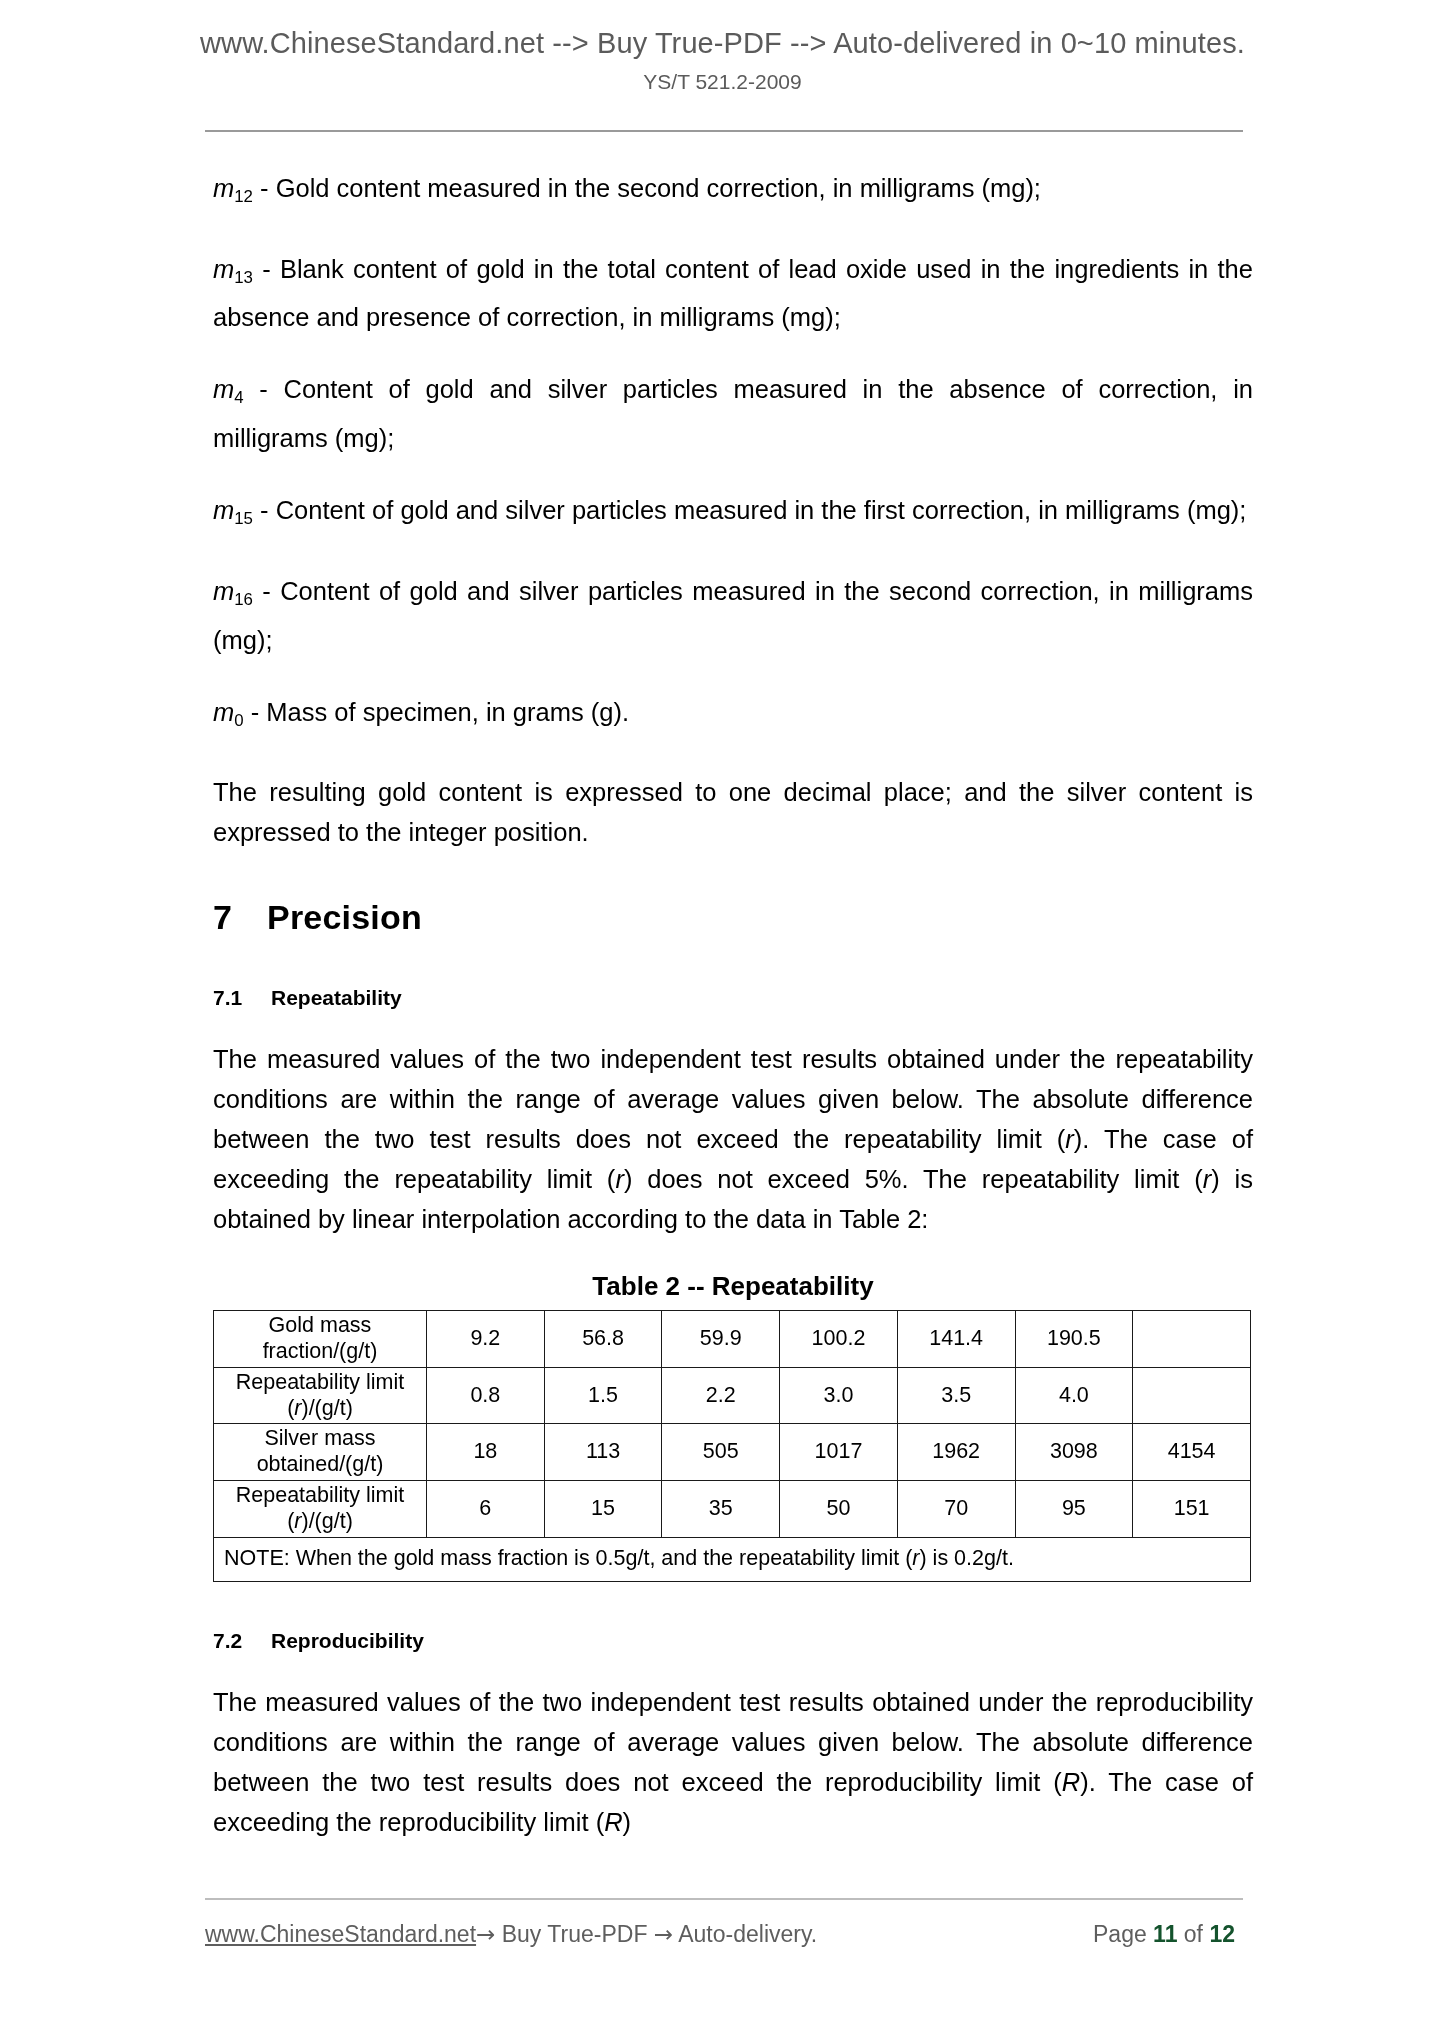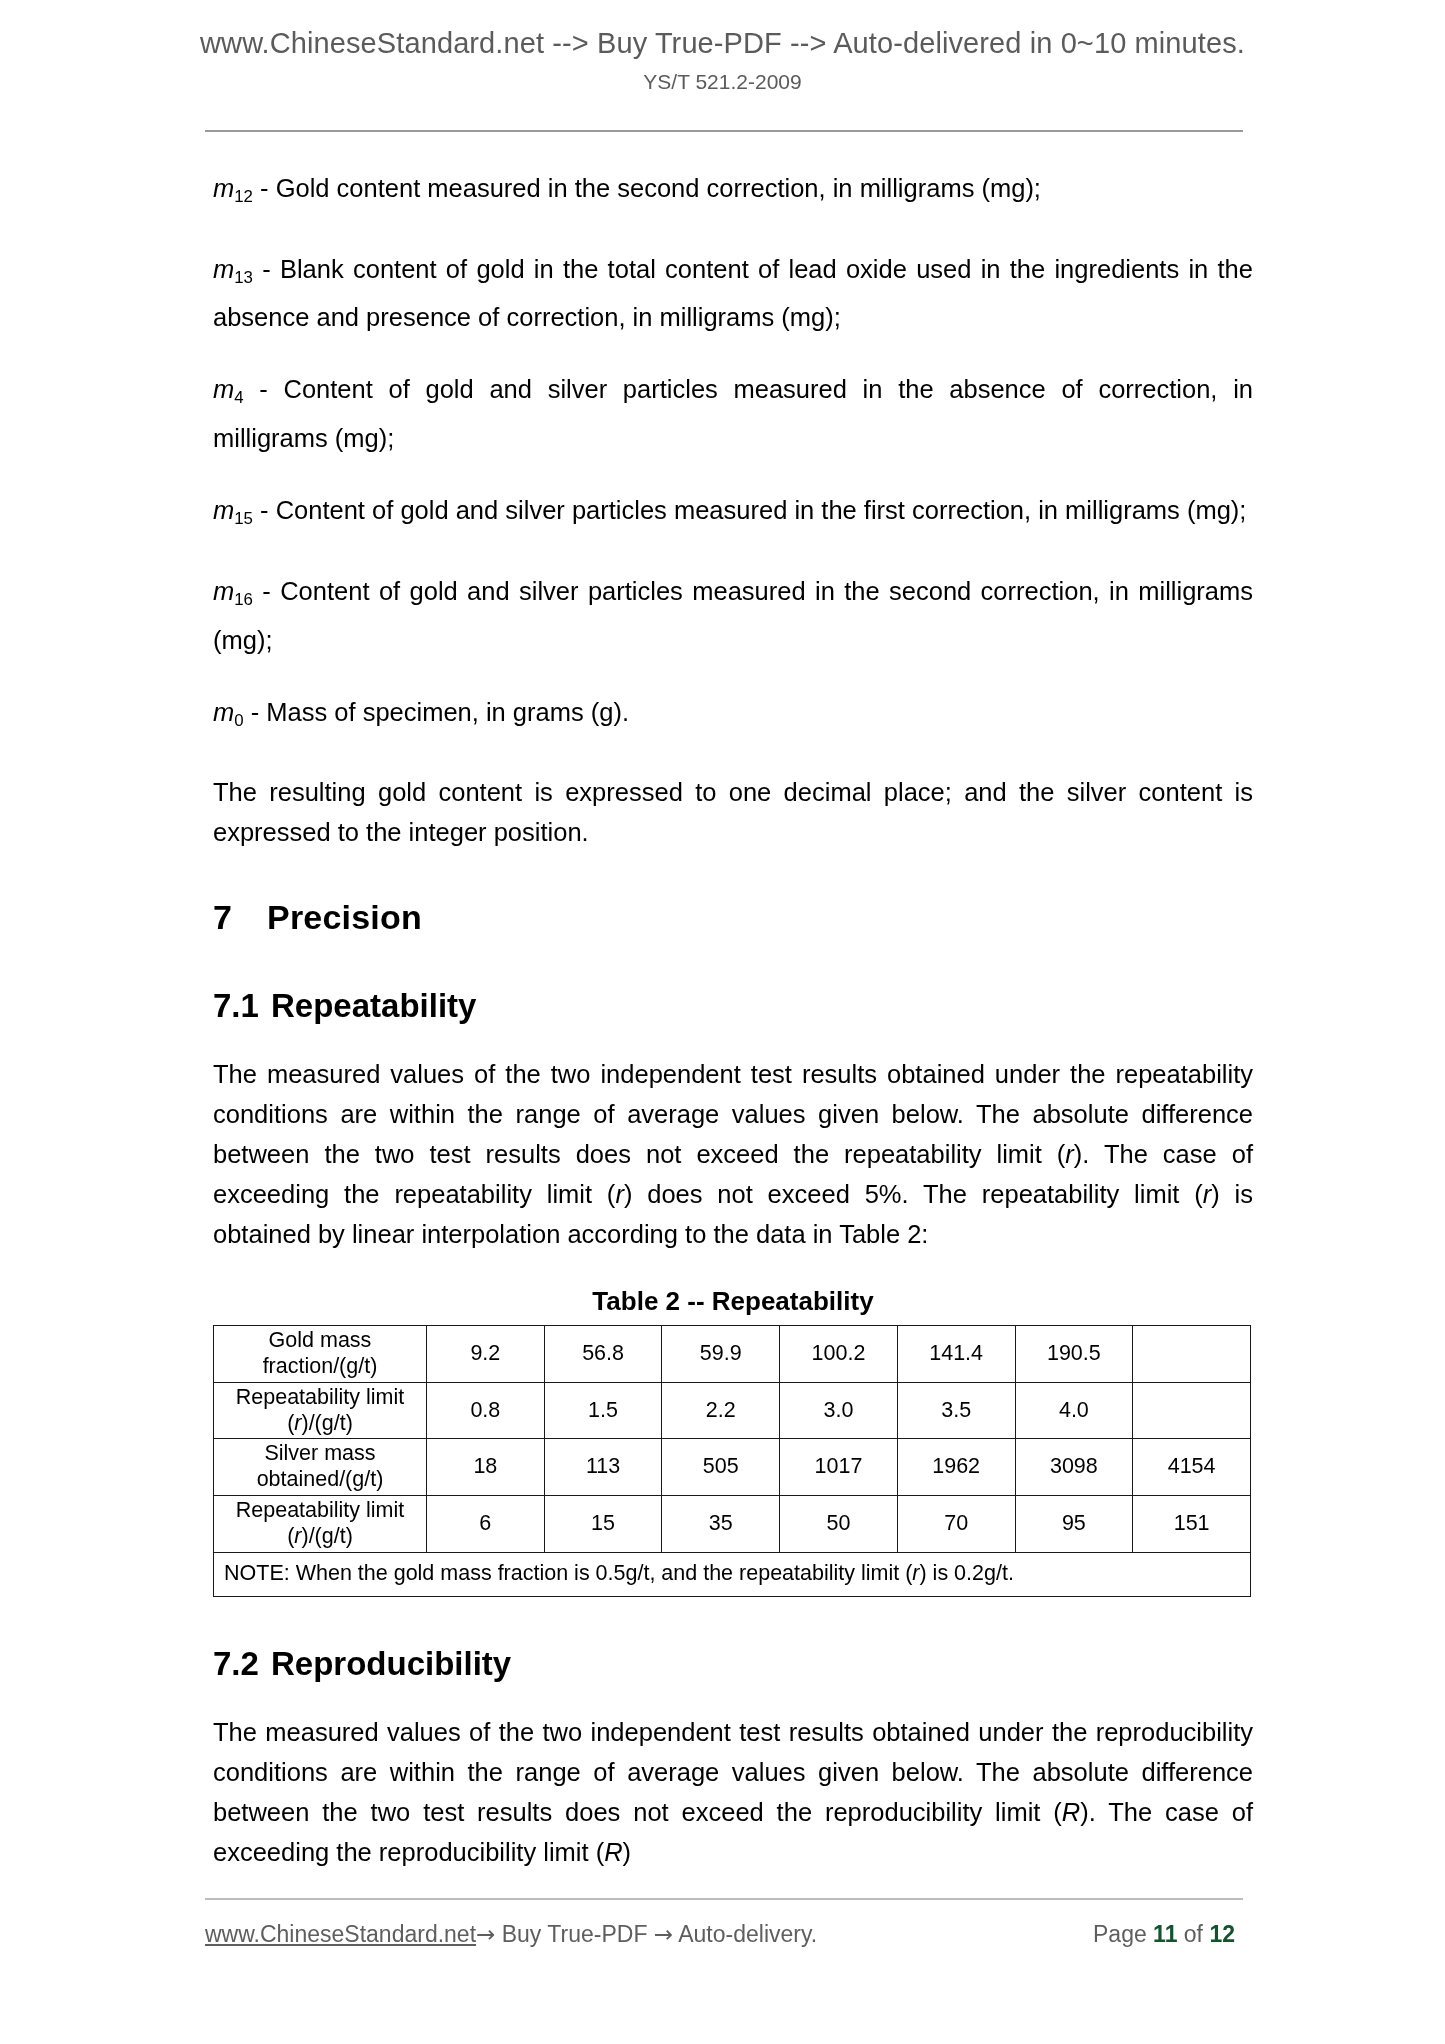--- a/index.html
+++ b/index.html
@@ -83,21 +83,21 @@
   h1.clause {
     font-size: 34px;
     font-weight: bold;
     margin: 44px 0 0 0;
     line-height: 1.25;
     letter-spacing: 0.2px;
   }
   h1.clause .num { display: inline-block; min-width: 54px; }
 
   h2.subclause {
-    font-size: 33px;
+    font-size: 21px;
     font-weight: bold;
     margin: 46px 0 28px 0;
     line-height: 1.25;
   }
   h2.subclause .num { display: inline-block; min-width: 58px; }
 
   
   .table-title {
     text-align: center;
     font-size: 26px;

